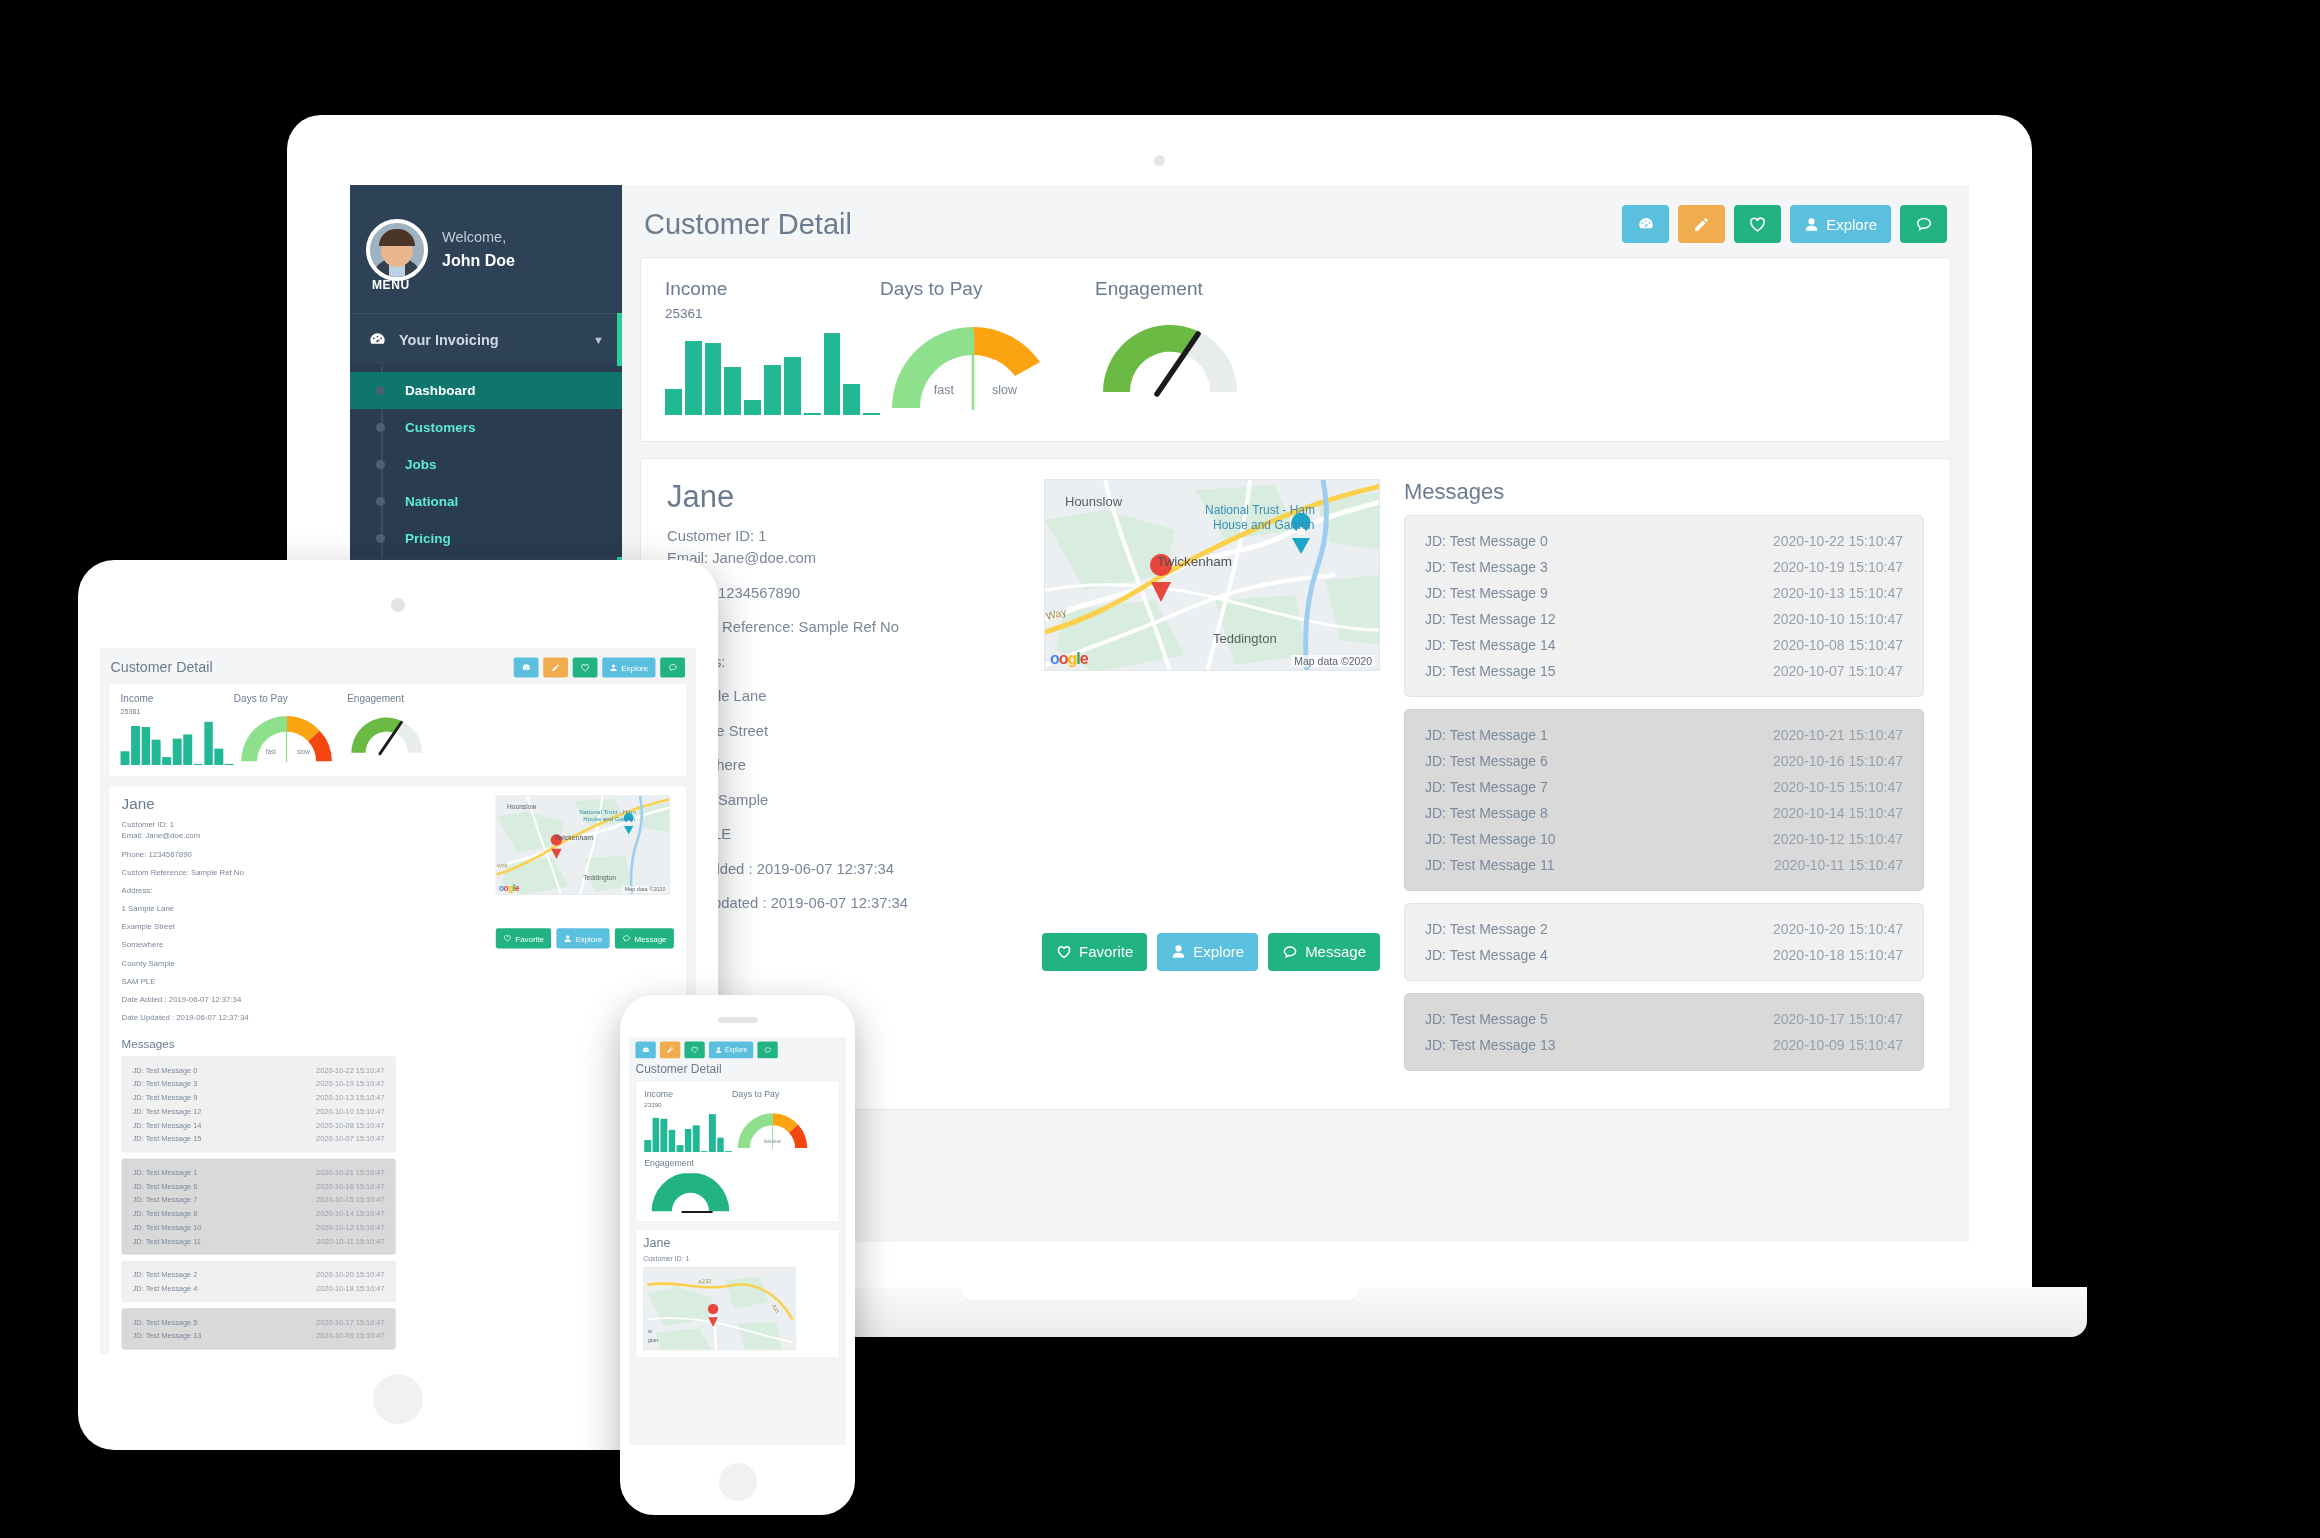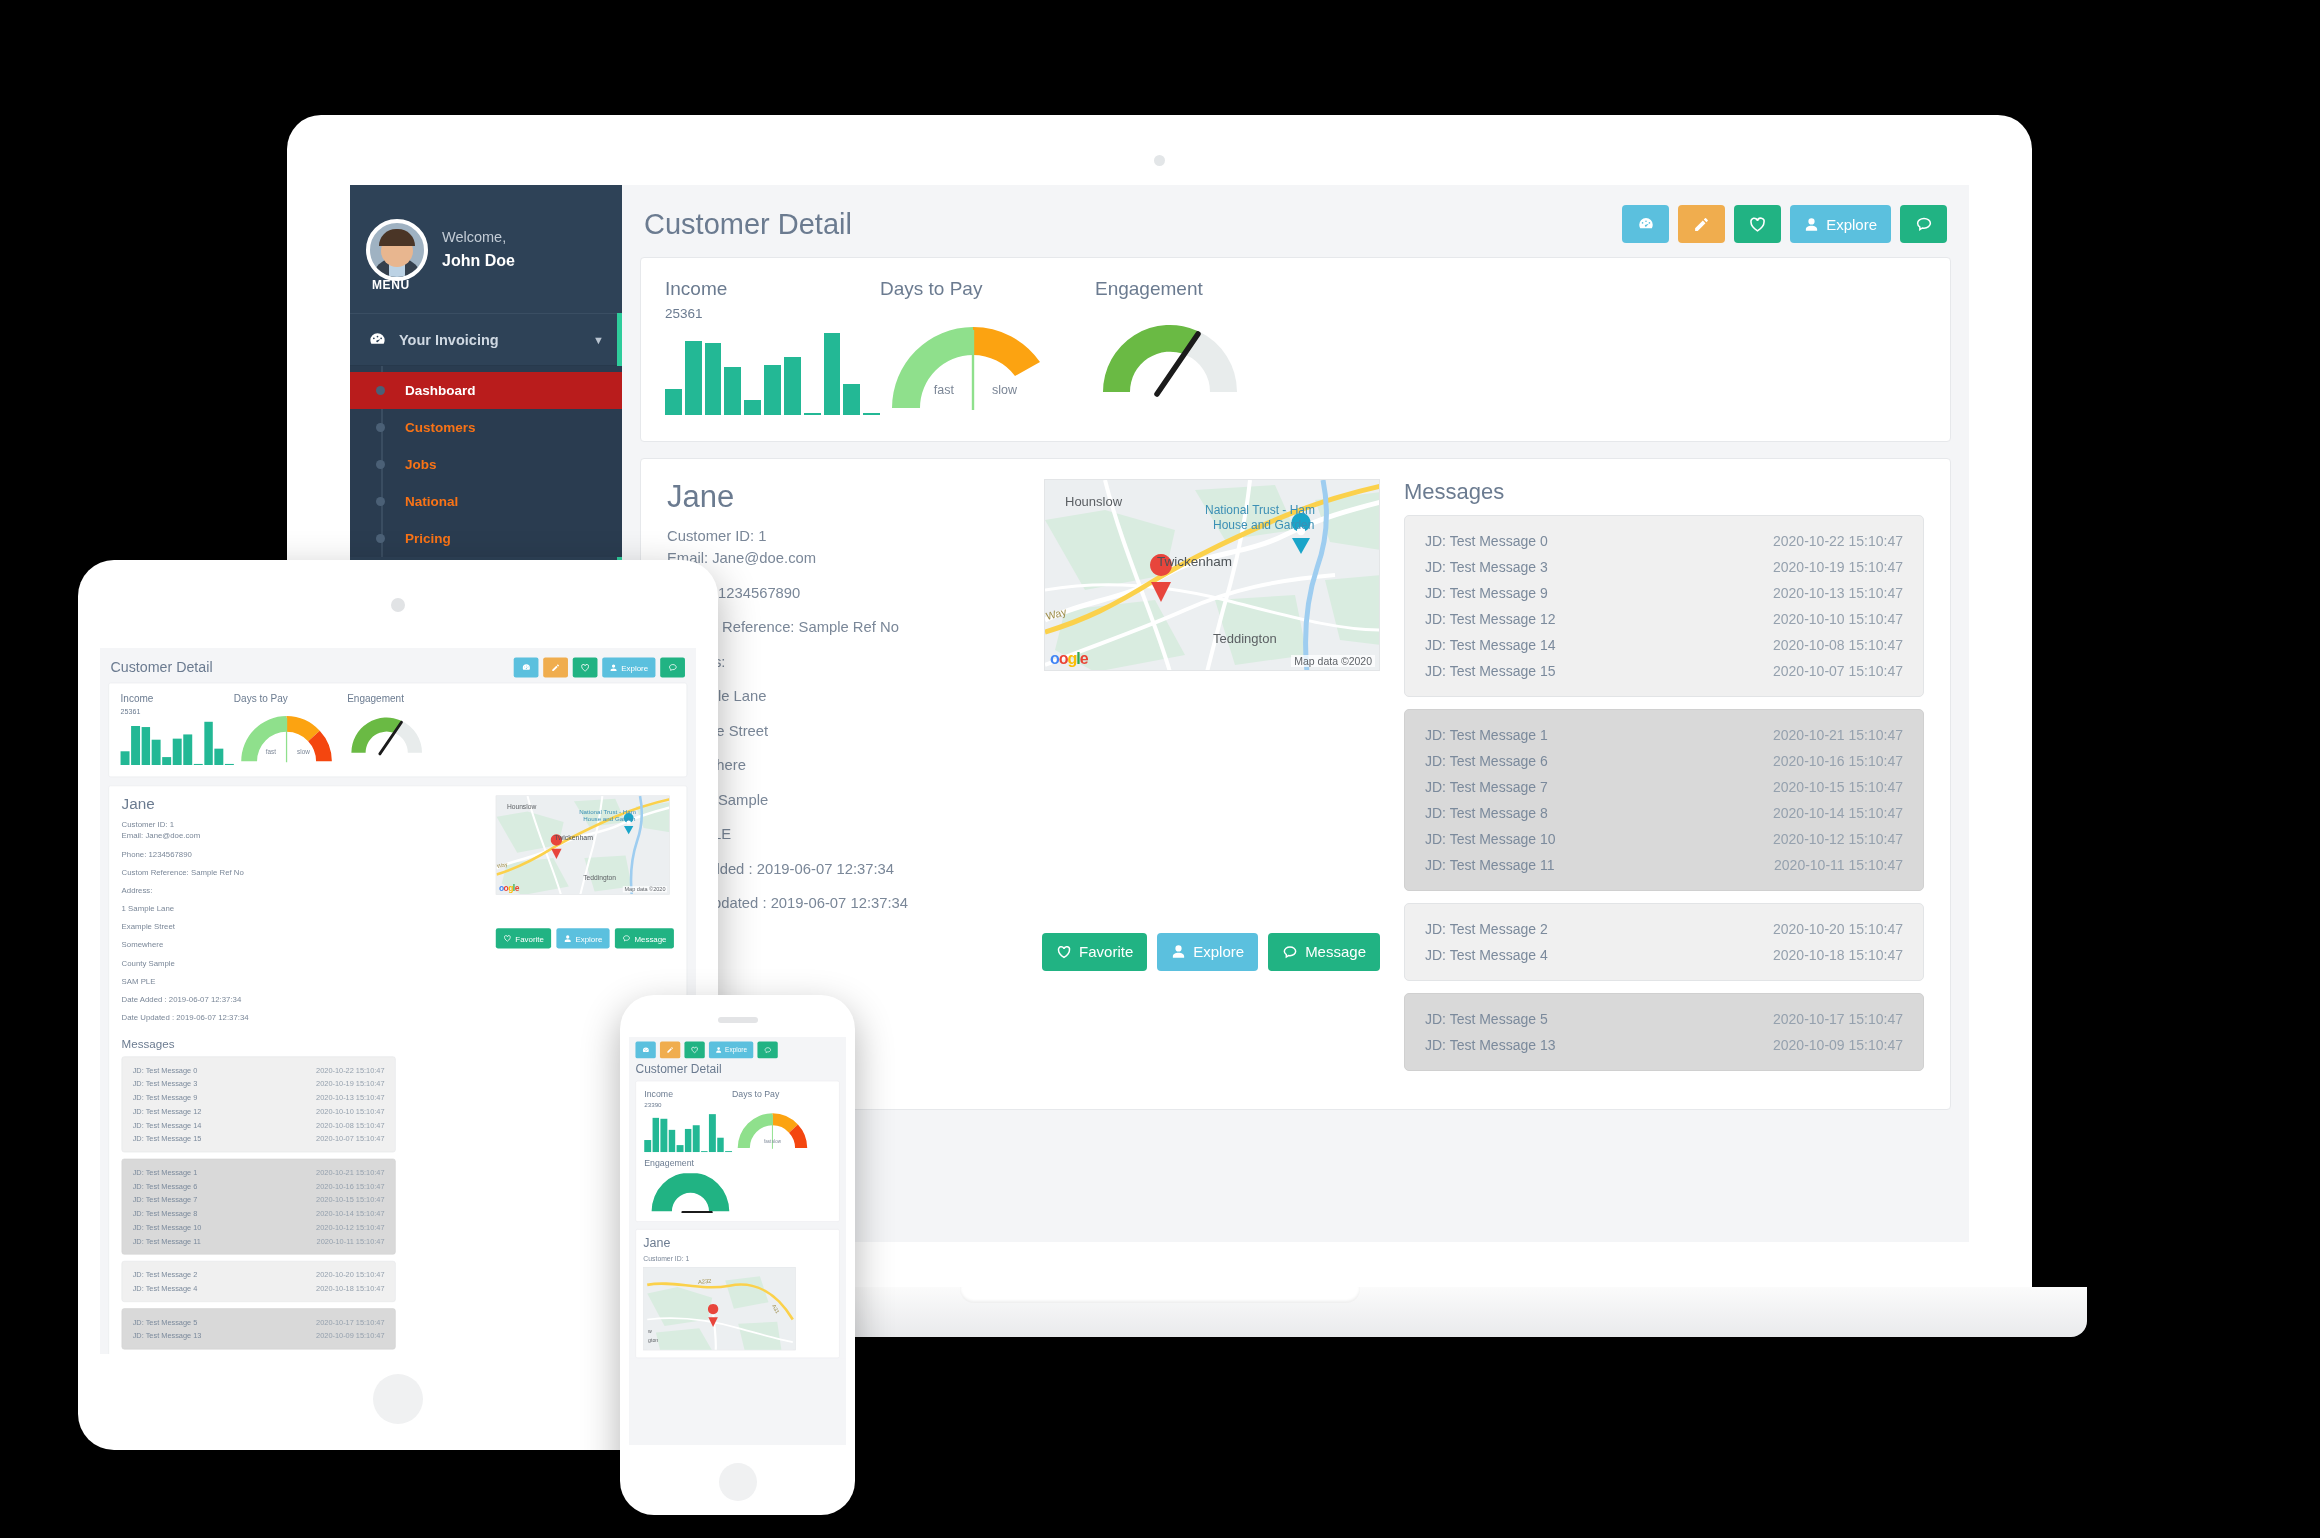--- a/index.html
+++ b/index.html
@@ -41,25 +41,25 @@
      letter-spacing:.6px; }
   .welcome { color:#c3ccd6; font-size:14.5px; line-height:1.55; }
   .welcome b { display:block; color:#fff; font-size:16px; font-weight:bold;}
   .nav-top { display:flex; align-items:center; gap:12px; padding:16px 18px; color:#cfd8e2;
      font-size:14.5px; font-weight:bold; background:#2e4257;
      border-top:1px solid #3a4e63; border-bottom:1px solid #27394c;}
   .nav-top .lbl{ flex:1; }
   .chev { font-size:11px; color:#b9c4d0; }
   .nav-list { background:#2a3c50; padding:6px 0 0 0; position:relative;}
   .nav-list:before{ content:""; position:absolute; left:31px; top:0; bottom:0; width:2px; background:#3a4d61;}
-  .nav-item { display:flex; align-items:center; padding:11px 12px 11px 26px; color:#f97316;
+  .nav-item { display:flex; align-items:center; padding:11px 12px 11px 26px; color:#5eead4;
      font-size:13.5px; font-weight:bold; position:relative;}
   .nav-item .dot{ width:9px; height:9px; border-radius:50%; background:#4b6076; flex:0 0 9px; margin-right:20px;
      position:relative; z-index:2;}
-  .nav-item.active { background:#b91c1c; color:#fff; }
+  .nav-item.active { background:#0f766e; color:#fff; }
 
   .content { flex:1; min-width:0; padding:16px 18px 0 18px; background:#f4f5f7; }
   .page-head { display:flex; align-items:center; justify-content:space-between; padding:4px 4px 14px 4px;}
   .page-title { font-size:29px; color:#6b7b90; font-weight:normal; }
   .btn-row { display:flex; gap:9px; }
   .sq-btn { width:47px; height:38px; border-radius:4px; display:flex; align-items:center;
      justify-content:center; color:#fff; }
   .pill-btn { height:38px; border-radius:4px; display:flex; align-items:center; gap:7px;
      padding:0 14px; color:#fff; font-size:15px; }
   .card { background:#fff; border:1px solid #e6e8eb; border-radius:4px; margin-bottom:16px; }

